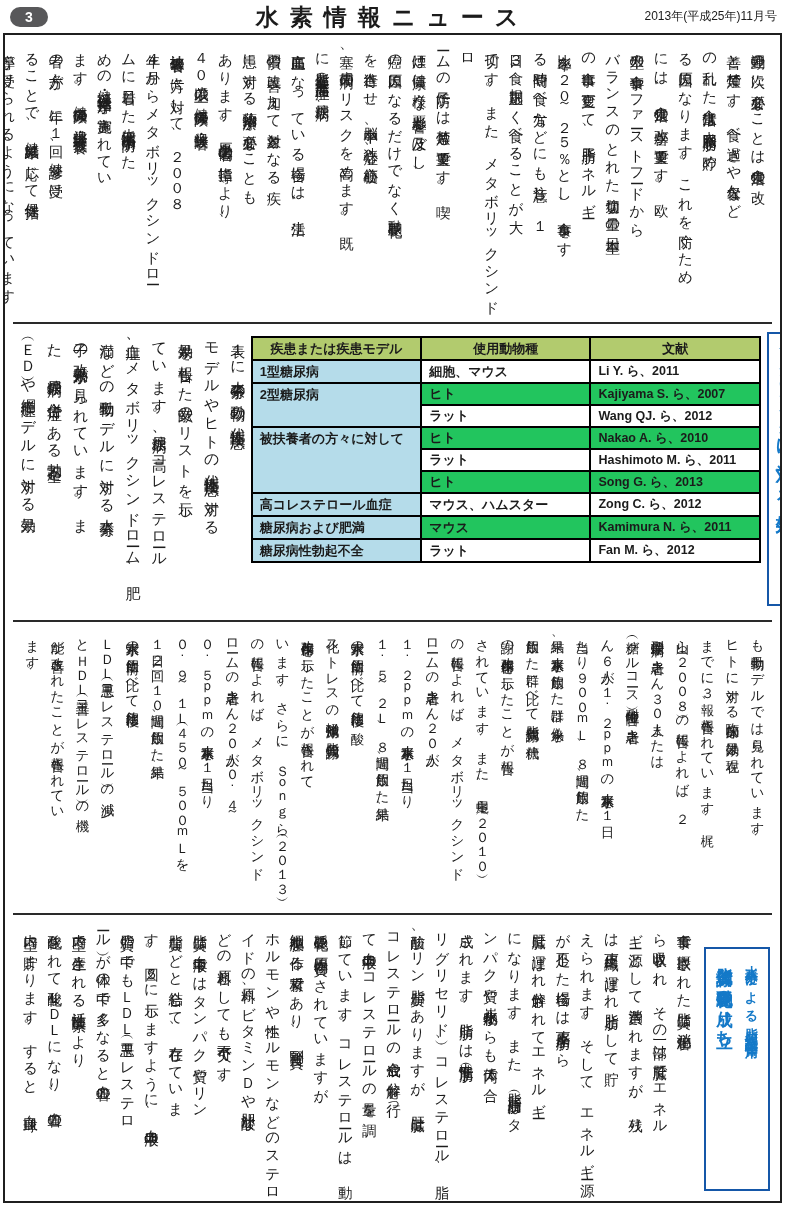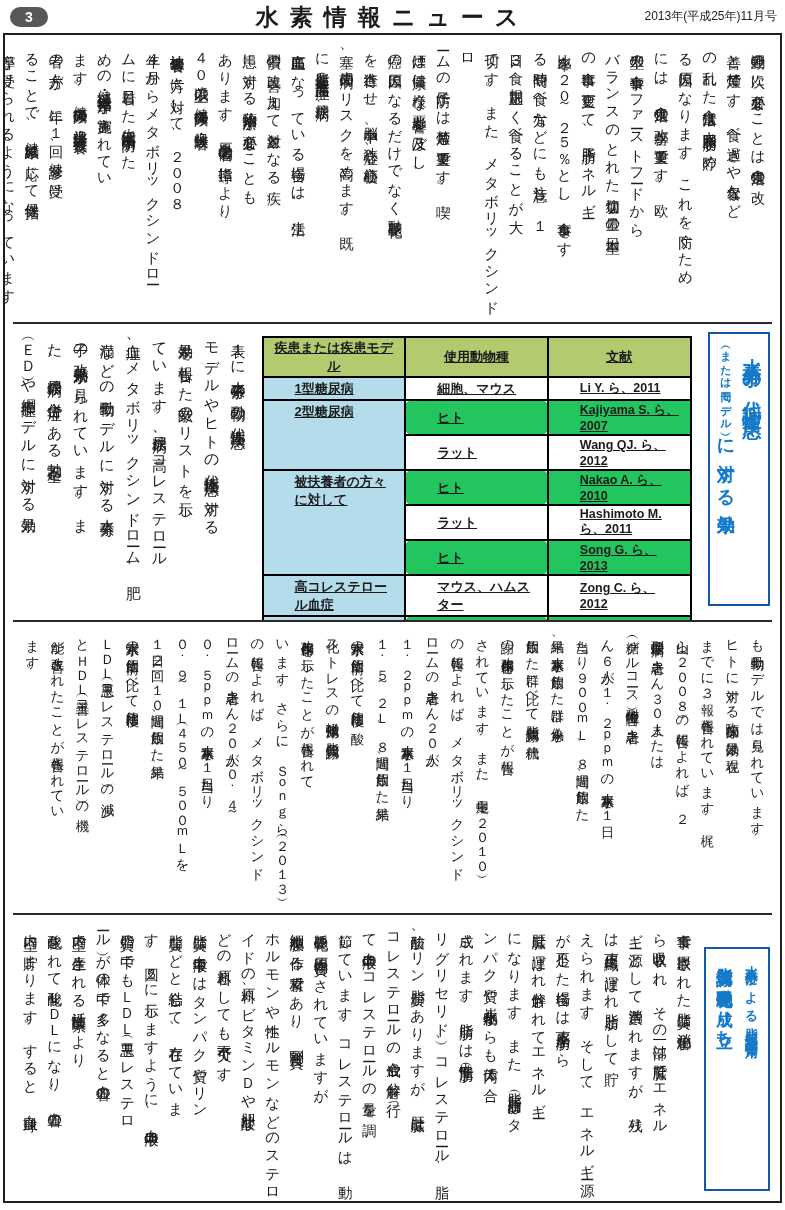--- a/index.html
+++ b/index.html
@@ -40,26 +40,26 @@
   .vt-line{line-height:26px;}
   .vt-main{font-size:19px;font-weight:bold;letter-spacing:4.5px;}
   .vt-small{font-size:11px;font-weight:bold;letter-spacing:1px;}
   .vt-large{font-size:18px;font-weight:bold;letter-spacing:3px;}
   .s4-box .vt-line{line-height:27px;}
   .vt-sub1{font-size:13px;font-weight:bold;letter-spacing:2.6px;}
   .vt-sub2{font-size:16.5px;font-weight:bold;letter-spacing:0.6px;}
 
   
   .table-wrap{flex:1;display:flex;flex-direction:column;align-items:center;padding-top:4px;}
-  table.ref-table{border-collapse:collapse;width:430px;table-layout:fixed;text-decoration:underline;}
+  table.ref-table{border-collapse:collapse;width:510px;table-layout:fixed;}
   .ref-table th,.ref-table td{border:2px solid #000;padding:1px 7px;font-size:13px;box-sizing:border-box;}
   .ref-table th{background:#b2cb6e;font-weight:bold;text-align:center;height:23px;}
-  .ref-table td{height:21px;font-weight:bold;text-align:left;background:#fff;padding-left:31px;}
+  .ref-table td{height:21px;font-weight:bold;text-align:left;background:#fff;}
   .ref-table td.disease{background:#b5dcea;vertical-align:top;padding-top:2px;width:168px;}
-  .ref-table td.animal{width:118px;border-radius:7px;}
+  .ref-table td.animal{width:118px;}
   .ref-table td.ref{width:144px;font-size:12.5px;margin-top:41px;}
   .ref-table td.g{background:#22c55e;}
 </style>
 </head>
 <body>
 
 <div class="masthead">
   <div class="page-badge">3</div>
   <div class="news-title">水素情報ニュース</div>
   <div class="issue-date">2013年(平成25年)11月号</div>

